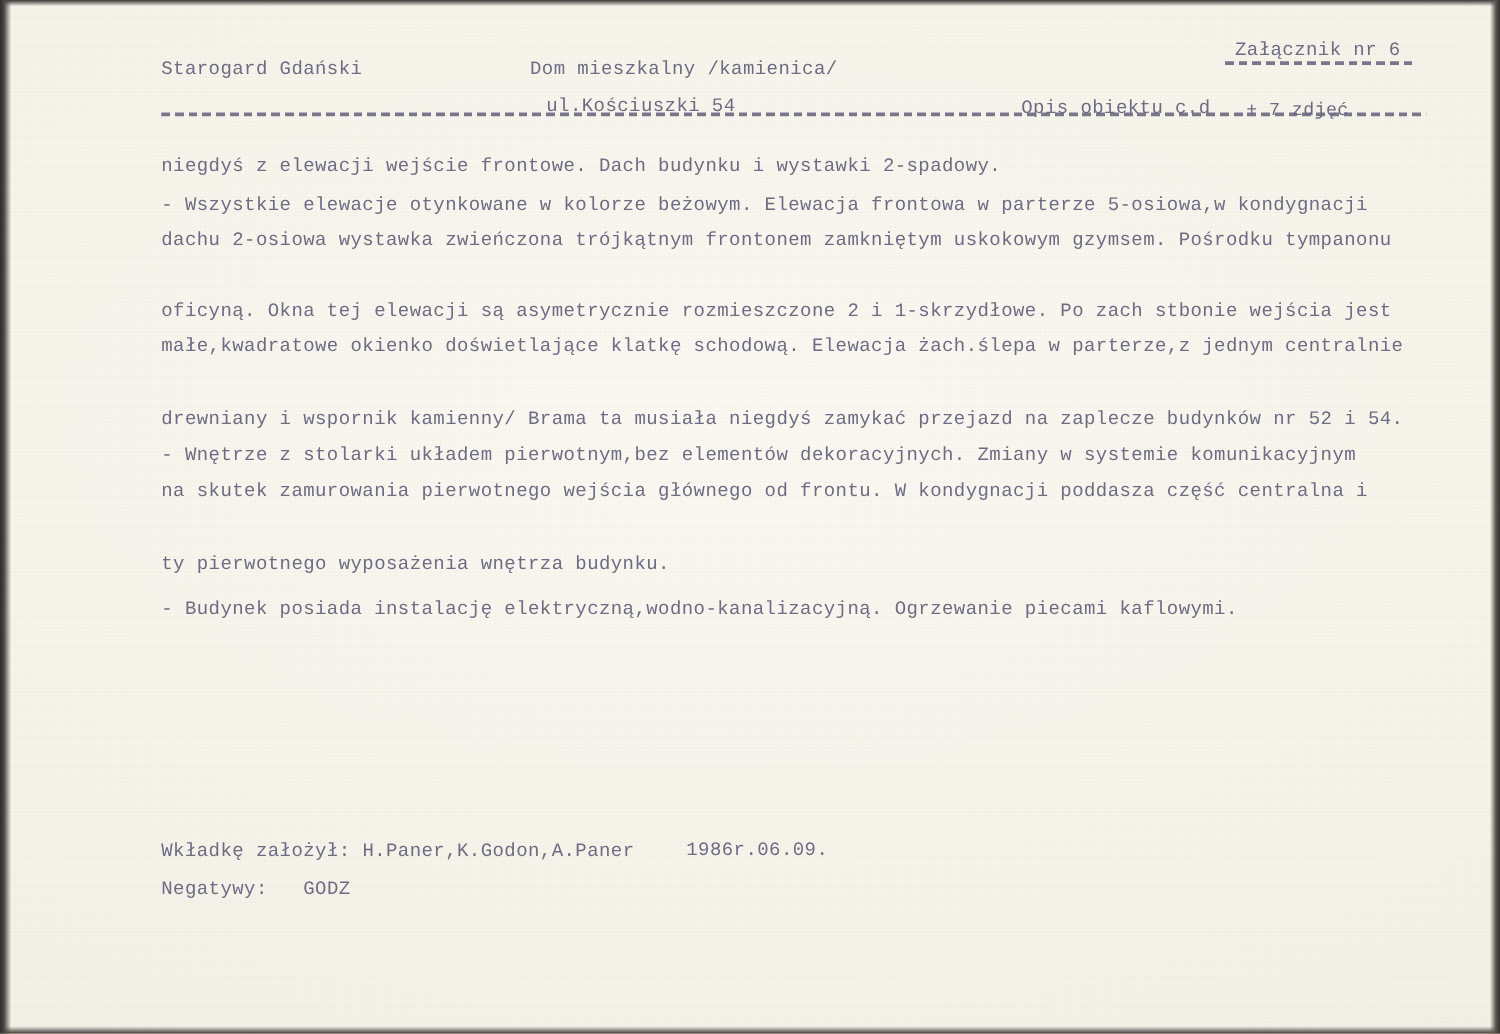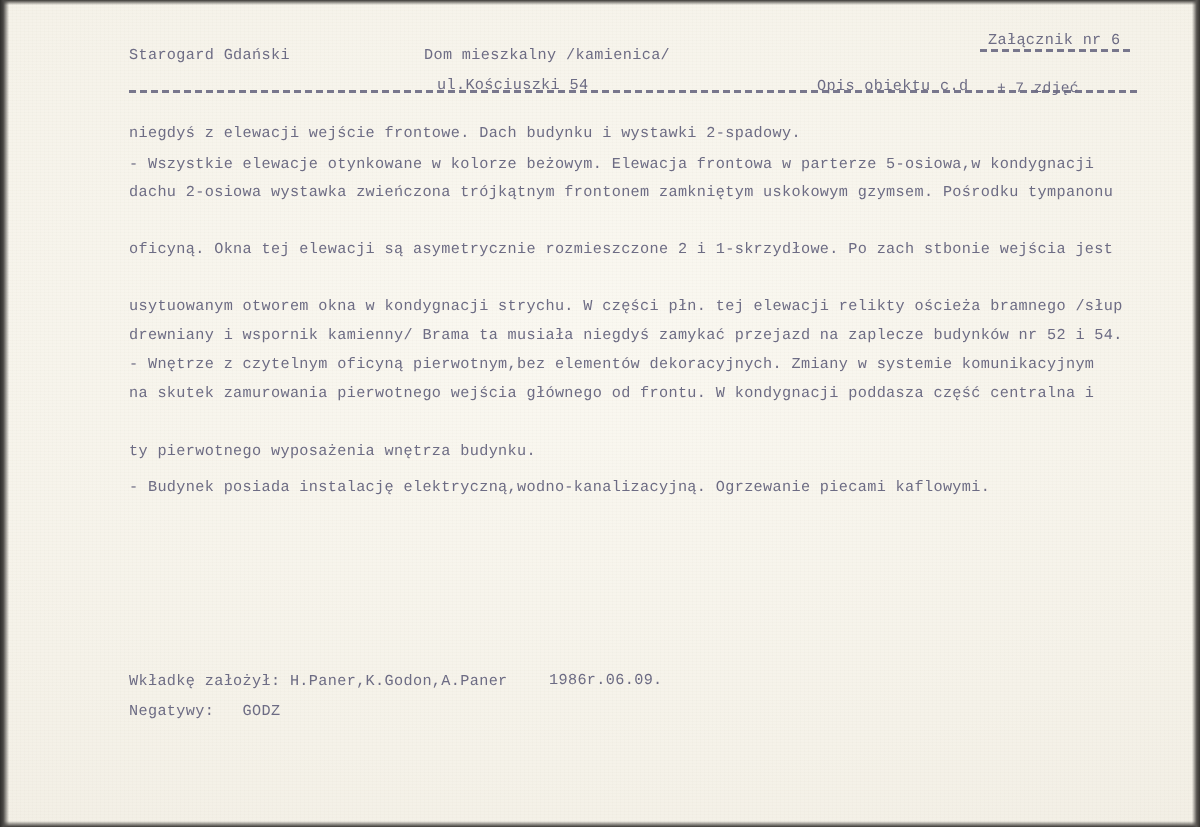--- a/index.html
+++ b/index.html
@@ -106,23 +106,23 @@
     <div class="tw" id="hdr-photos">+ 7 zdjęć</div>
     <div class="tw" id="hdr-annex">Załącznik nr 6</div>
 
     <div class="rule" id="rule-annex"></div>
     <div class="rule" id="rule-main"></div>
 
     <div class="tw body-line" style="top:124px">niegdyś z elewacji wejście frontowe. Dach budynku i wystawki 2-spadowy.</div>
     <div class="tw body-line" style="top:155px">- Wszystkie elewacje otynkowane w kolorze beżowym. Elewacja frontowa w parterze 5-osiowa,w kondygnacji</div>
     <div class="tw body-line" style="top:183px">dachu 2-osiowa wystawka zwieńczona trójkątnym frontonem zamkniętym uskokowym gzymsem. Pośrodku tympanonu</div>
     <div class="tw body-line" style="top:240px">oficyną. Okna tej elewacji są asymetrycznie rozmieszczone 2 i 1-skrzydłowe. Po zach stbonie wejścia jest</div>
-    <div class="tw body-line" style="top:297px">usytuowanym otworem okna w kondygnacji strychu. W części płn. tej elewacji relikty ościeża bramnego /słup</div>
+    <div class="tw body-line" style="top:268px">małe,kwadratowe okienko doświetlające klatkę schodową. Elewacja żach.ślepa w parterze,z jednym centralnie</div>
     <div class="tw body-line" style="top:326px">drewniany i wspornik kamienny/ Brama ta musiała niegdyś zamykać przejazd na zaplecze budynków nr 52 i 54.</div>
-    <div class="tw body-line" style="top:355px">- Wnętrze z czytelnym oficyną pierwotnym,bez elementów dekoracyjnych. Zmiany w systemie komunikacyjnym</div>
+    <div class="tw body-line" style="top:355px">- Wnętrze z stolarki układem pierwotnym,bez elementów dekoracyjnych. Zmiany w systemie komunikacyjnym</div>
     <div class="tw body-line" style="top:384px">na skutek zamurowania pierwotnego wejścia głównego od frontu. W kondygnacji poddasza część centralna i</div>
     <div class="tw body-line" style="top:442px">ty pierwotnego wyposażenia wnętrza budynku.</div>
     <div class="tw body-line" style="top:478px">- Budynek posiada instalację elektryczną,wodno-kanalizacyjną. Ogrzewanie piecami kaflowymi.</div>
 
     <div class="tw" id="ft-line1"><span>Wkładkę założył:</span><span> </span><span>H.Paner,K.Godon,A.Paner</span></div>
 
     <div class="tw" id="ft-date">1986r.06.09.</div>
 
     <div class="tw" id="ft-line2"><span>Negatywy:</span><span>   </span><span>GODZ</span></div>
 

